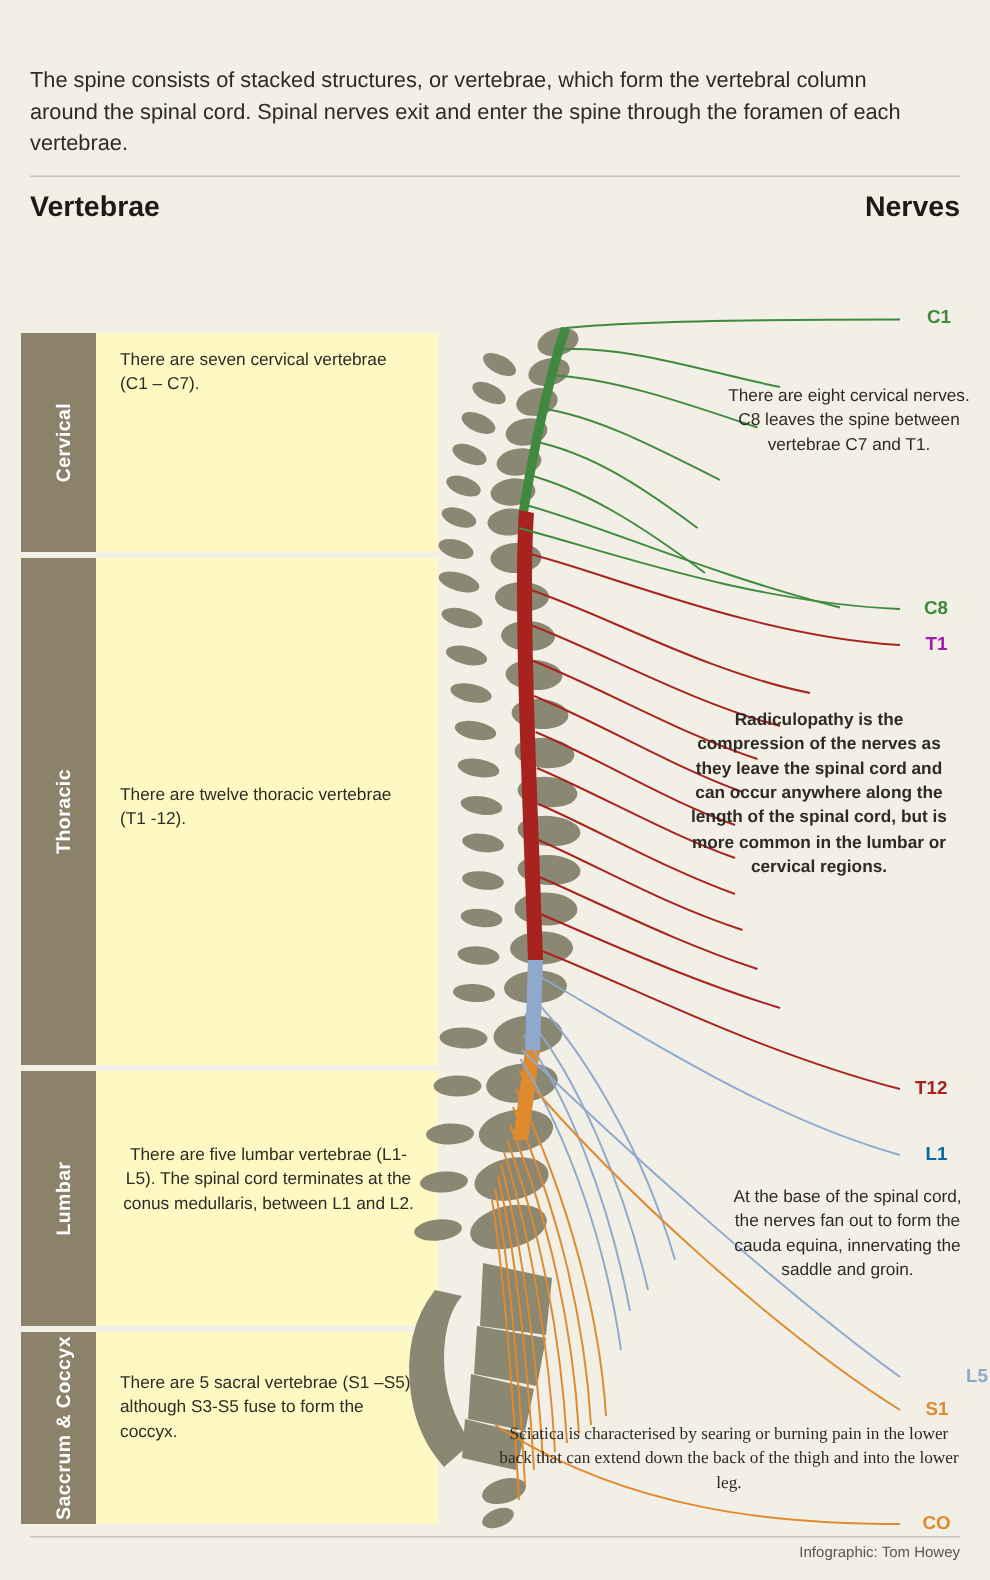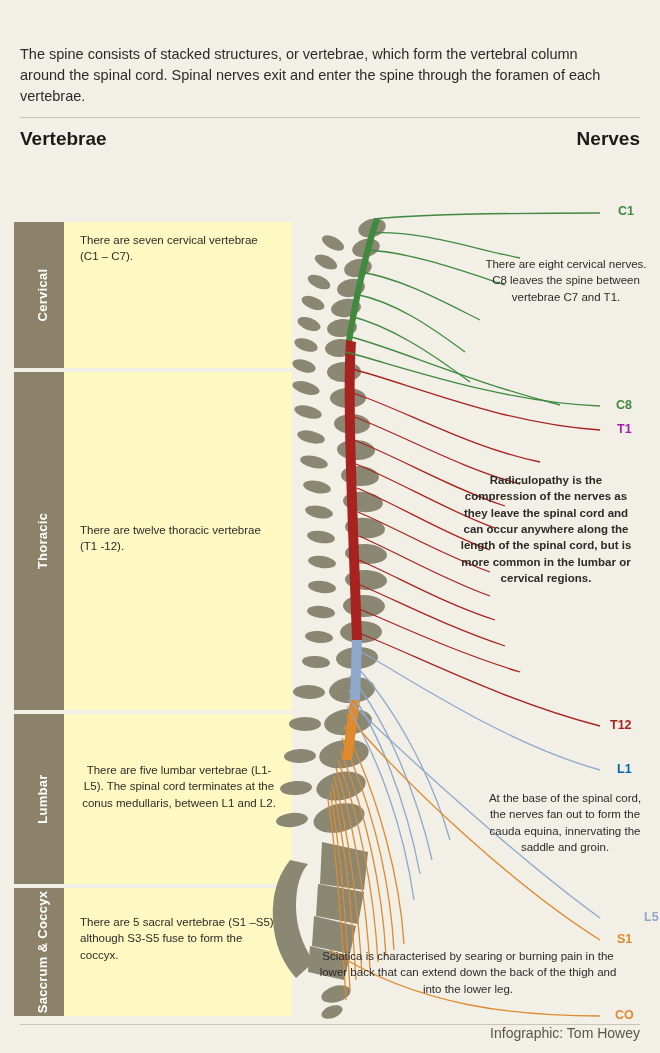--- a/index.html
+++ b/index.html
@@ -117,21 +117,21 @@
     position: absolute;
     font-size: 12.5px;
     font-weight: bold;
     text-align: center;
   }
 
   .credit {
     position: absolute;
     right: 20px;
     bottom: 12px;
-    font-size: 14px;
+    font-size: 10px;
     color: #5a564d;
   }
   .credit-rule {
     position: absolute;
     left: 20px;
     right: 20px;
     bottom: 28px;
     height: 1px;
     background: #c9c4b4;
   }
@@ -323,17 +323,17 @@
   <div class="nerve-label" style="left:617px; top:422px; color:#a21caf;">T1</div>
   <div class="nerve-label" style="left:610px; top:718px; color:#a8231f;">T12</div>
   <div class="nerve-label" style="left:617px; top:762px; color:#0369a1;">L1</div>
   <div class="nerve-label" style="left:617px; top:910px; color:#8ea9cc;margin-left:27px;">L5</div>
   <div class="nerve-label" style="left:617px; top:932px; color:#e08a2e;">S1</div>
   <div class="nerve-label" style="left:615px; top:1008px; color:#e08a2e;">CO</div>
 
   <div class="note" style="left:482px; top:256px; width:168px;">There are eight cervical nerves. C8 leaves the spine between vertebrae C7 and T1.</div>
   <div class="note" style="left:456px; top:472px; width:180px;font-weight:bold;">Radiculopathy is the compression of the nerves as they leave the spinal cord and can occur anywhere along the length of the spinal cord, but is more common in the lumbar or cervical regions.</div>
   <div class="note" style="left:480px; top:790px; width:170px;">At the base of the spinal cord, the nerves fan out to form the cauda equina, innervating the saddle and groin.</div>
-  <div class="note" style="left:312px; top:948px; width:312px;">Sciatica is characterised by searing or burning pain in the lower back that can extend down the back of the thigh and into the lower leg.</div>
+  <div class="note" style="left:330px; top:948px; width:312px;font-family:Liberation Serif, serif;">Sciatica is characterised by searing or burning pain in the lower back that can extend down the back of the thigh and into the lower leg.</div>
 
   <div class="credit-rule"></div>
   <div class="credit">Infographic: Tom Howey</div>
 </div>
 
 </body></html>

